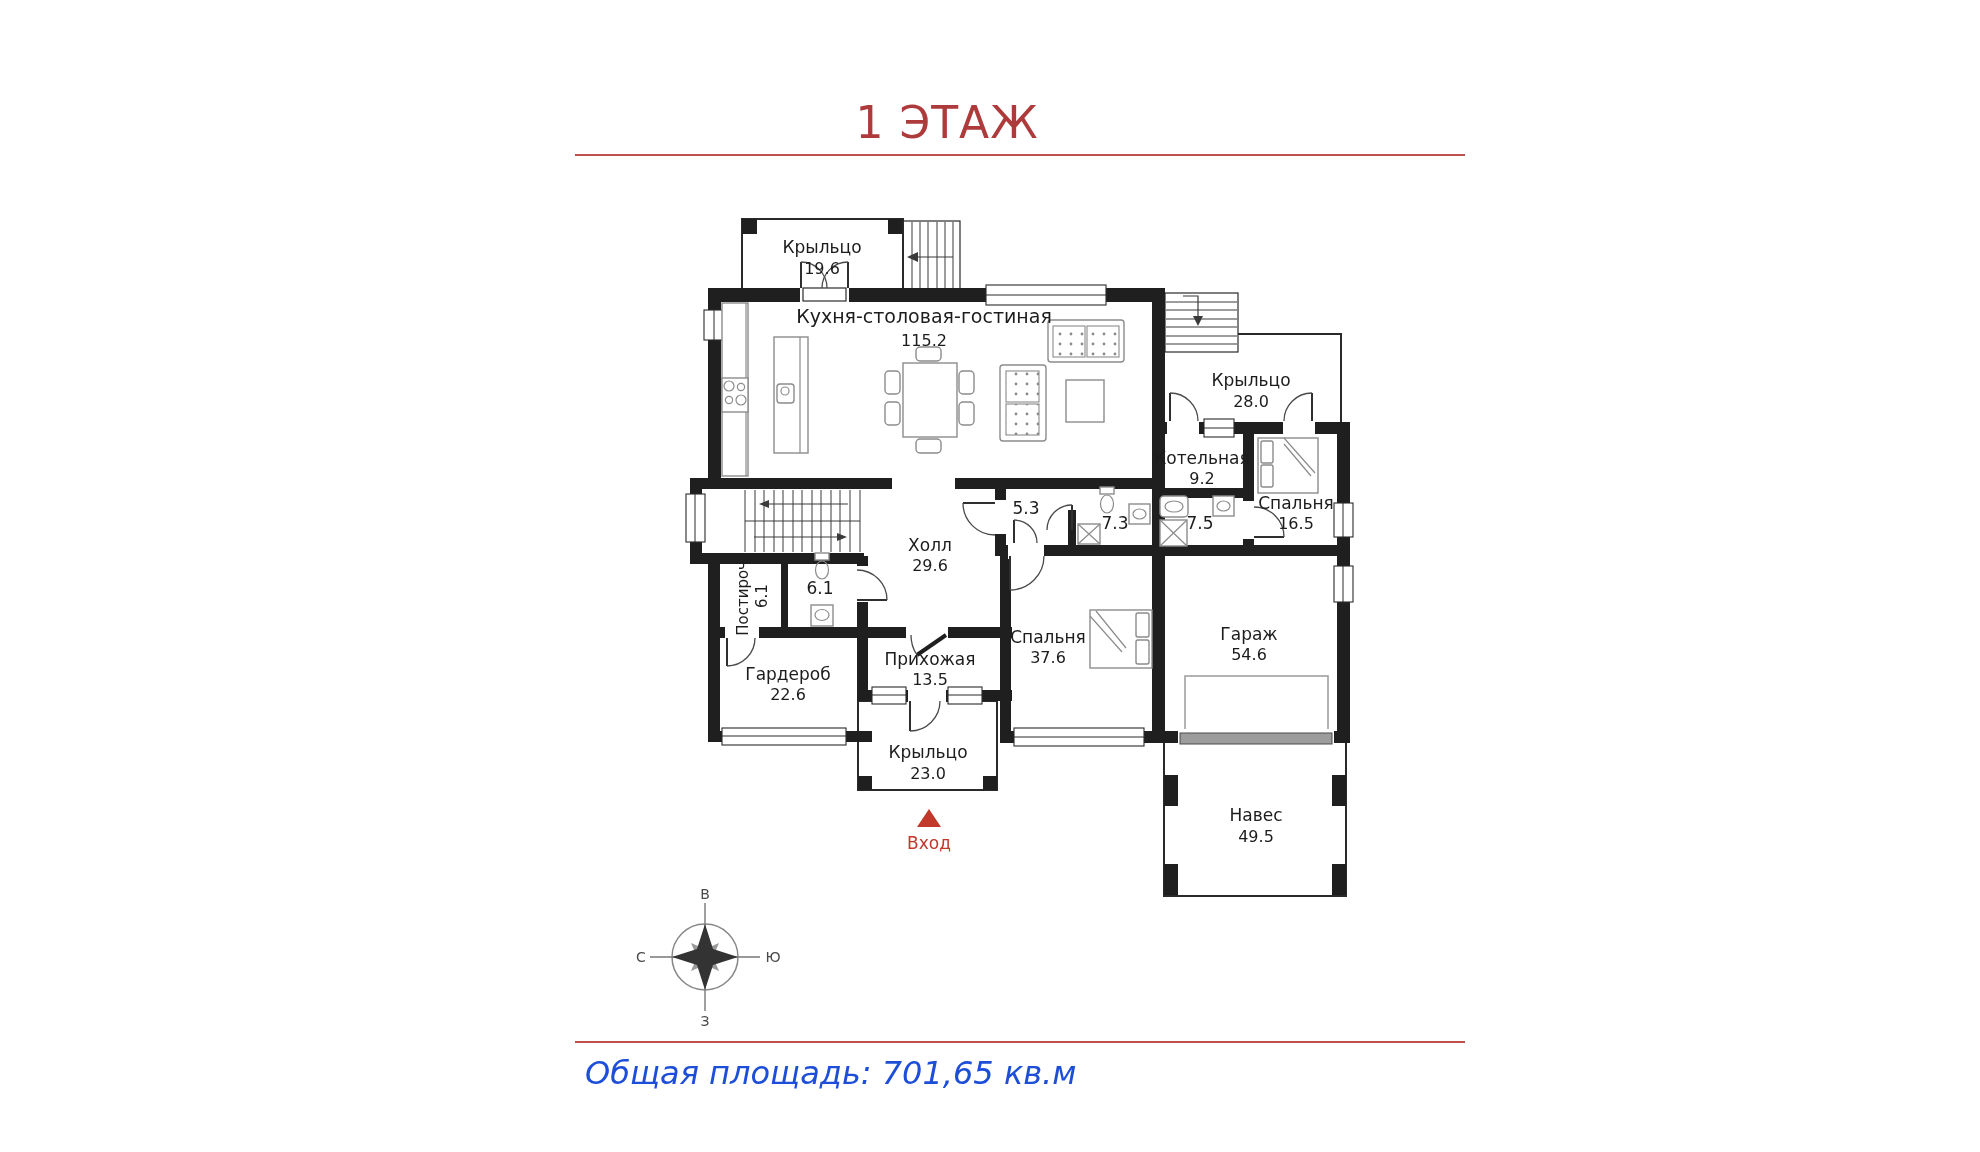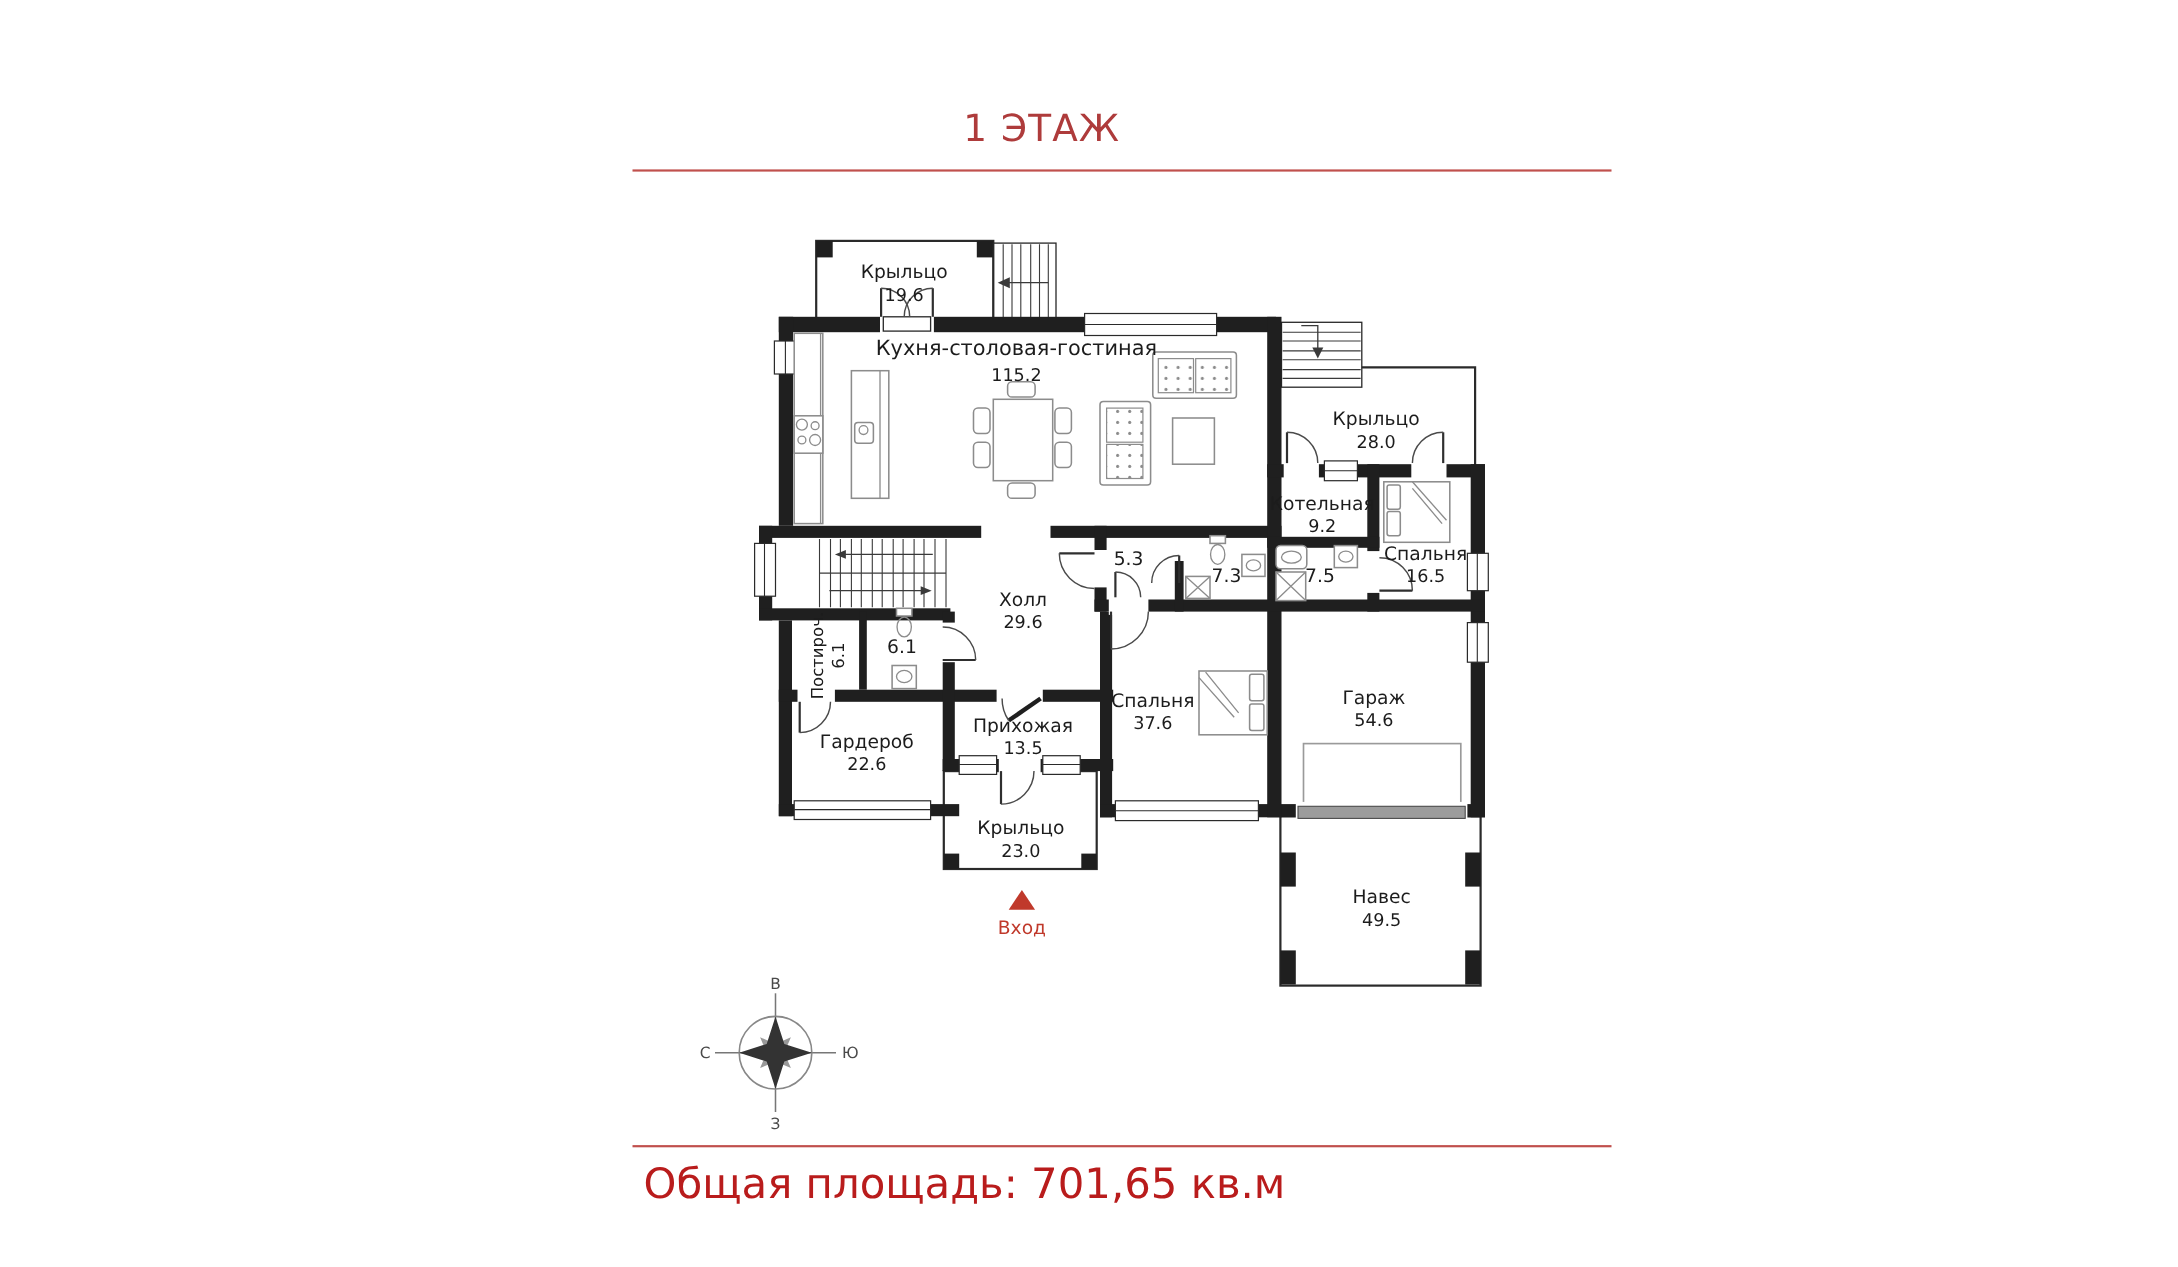--- a/index.html
+++ b/index.html
@@ -1,23 +1,23 @@
 <!DOCTYPE html>
 <html><head>
 <meta charset="utf-8">
 <style>
   html,body{margin:0;padding:0;background:#ffffff;}
   .page{position:relative;width:1980px;height:1152px;background:#ffffff;overflow:hidden;
         font-family:"DejaVu Sans","Liberation Sans",sans-serif;}
   .title{position:absolute;left:575px;top:97px;width:744px;text-align:center;
-         font-size:34px;color:#ae3b3b;letter-spacing:1px;}
+         font-size:44px;color:#ae3b3b;letter-spacing:1px;}
   .rule{position:absolute;height:2px;background:#c0504d;}
   .rule-top{left:575px;top:154px;width:890px;}
   .rule-bottom{left:575px;top:1041px;width:890px;}
-  .footer{position:absolute;left:585px;top:1054px;font-size:38px;color:#b91c1c;}
+  .footer{position:absolute;left:585px;top:1054px;font-size:32px;color:#1d4ed8;font-style:italic;}
   svg{position:absolute;left:0;top:0;}
   .wall{fill:#1f1f1f;}
   .open{fill:#ffffff;}
   .thin{fill:none;stroke:#2a2a2a;stroke-width:2;}
   .thin1{fill:none;stroke:#2a2a2a;stroke-width:1.2;}
   .win{fill:#ffffff;stroke:#2a2a2a;stroke-width:1.1;}
   .winline{stroke:#2a2a2a;stroke-width:1;}
   .door{fill:none;stroke:#4a4a4a;stroke-width:1.3;}
   .leaf{stroke:#2f2f2f;stroke-width:2;}
   .leaf-thick{stroke:#1f1f1f;stroke-width:4;}

